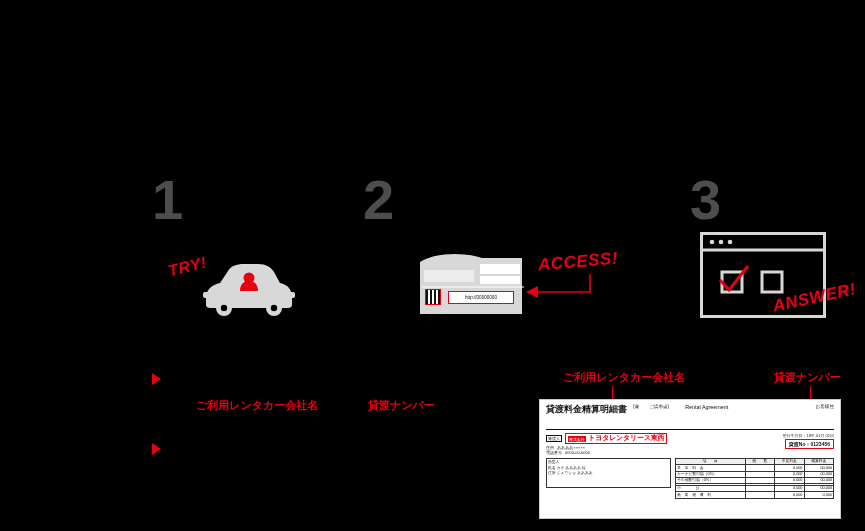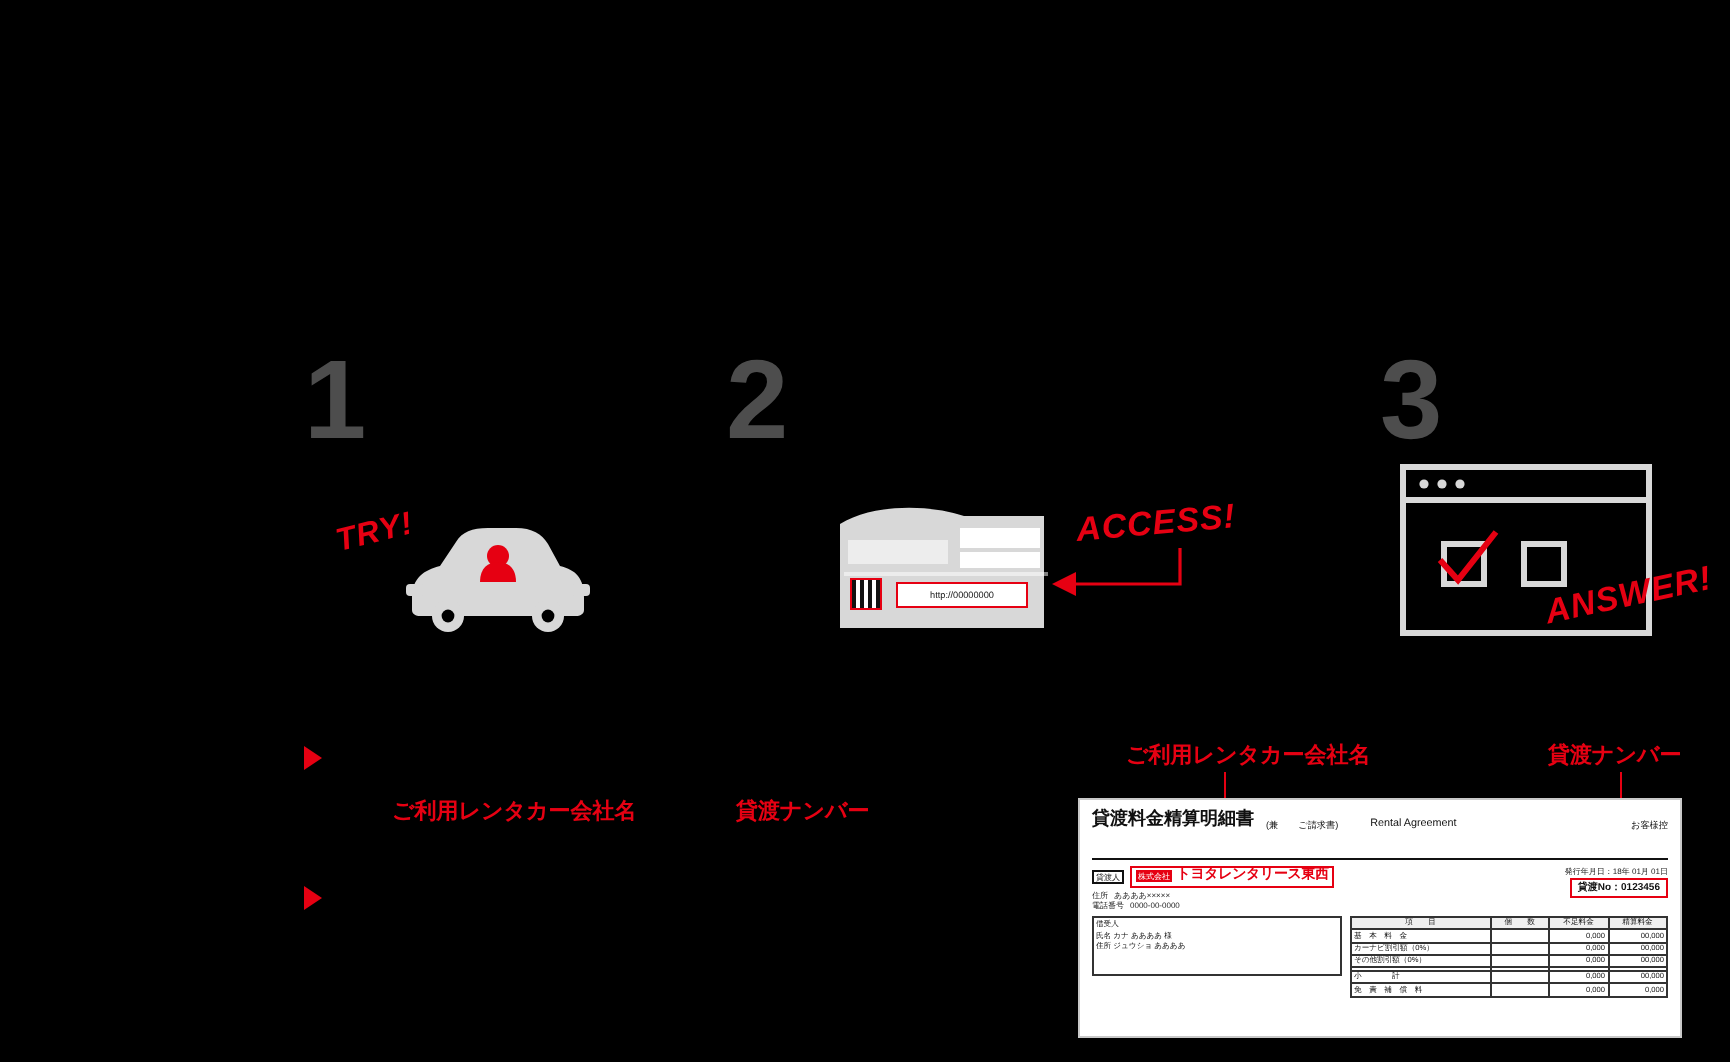--- a/index.html
+++ b/index.html
@@ -135,21 +135,21 @@
     line-height: 1.25;
   }
   #receipt .r-inner {
     position: relative;
     width: 100%; height: 100%;
     padding: 4px 6px 0 6px;
     box-sizing: border-box;
   }
   .r-titlerow {
     display: flex;
-    align-items: flex-end;
+    align-items: flex-start;
     gap: 6px;
     border-bottom: 0.6px solid #111;
     padding-bottom: 14px;
   }
   .r-title {
     font-size: 9px;
     font-weight: bold;
     letter-spacing: 0px;
   }
   .r-title-sub { font-size: 4.6px; }

